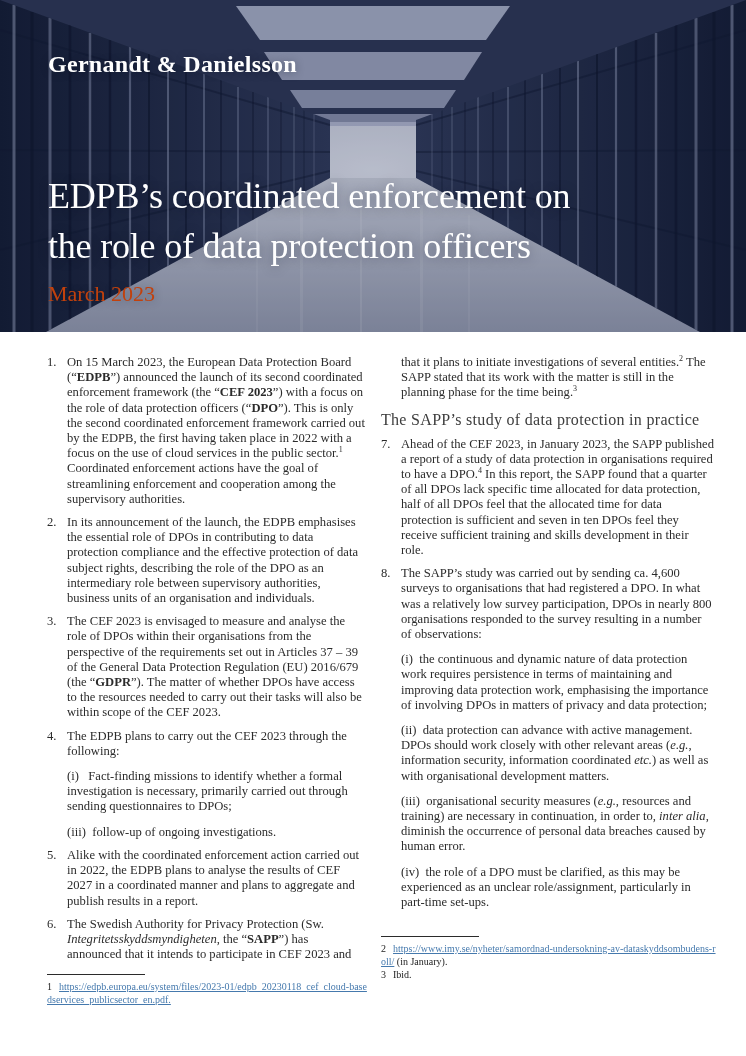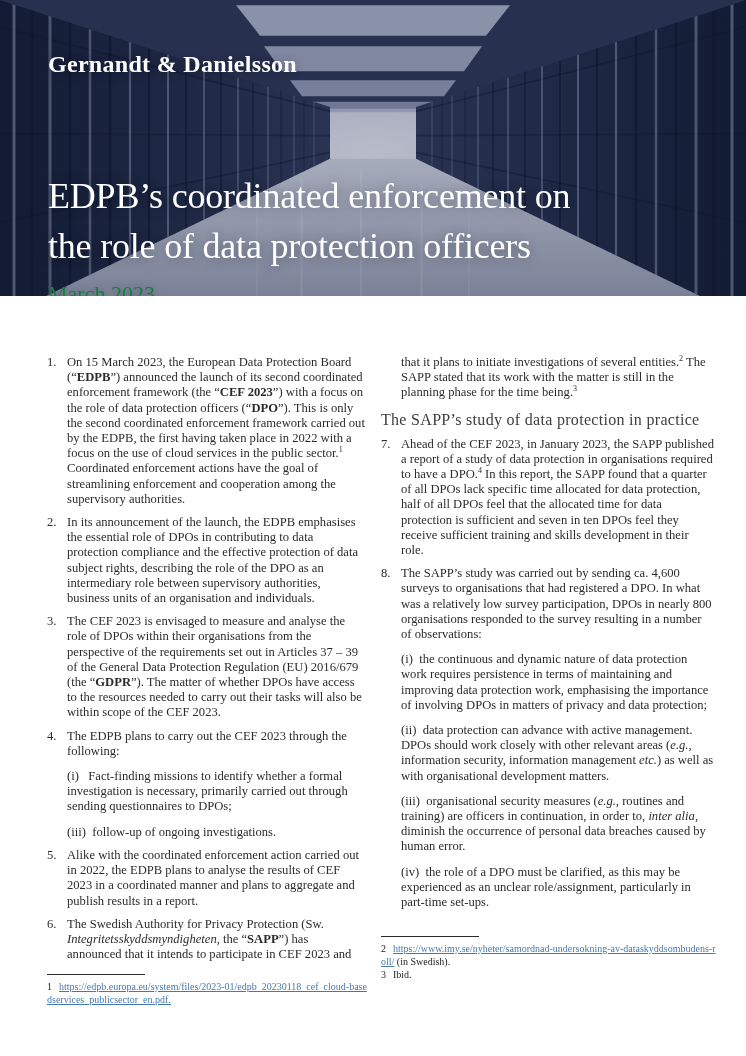--- a/index.html
+++ b/index.html
@@ -3,36 +3,36 @@
 <meta charset="utf-8">
 <style>
   html,body{margin:0;padding:0;background:#e8e8e8;}
   .page{
     position:relative;width:746px;height:1056px;margin:0 auto;
     background:#ffffff;overflow:hidden;
     font-family:"Liberation Serif","DejaVu Serif",serif;
     color:#2b2b2b;
   }
   
-  .hero{position:absolute;left:0;top:0;width:746px;height:296px;overflow:hidden;}
+  .hero{position:absolute;left:0;top:0;width:746px;height:332px;overflow:hidden;}
   .hero svg{position:absolute;left:0;top:0;width:100%;height:100%;display:block;}
   .hero-logo{
     position:absolute;left:48px;top:50px;
     font-size:24px;line-height:28px;font-weight:700;letter-spacing:0.3px;
     color:#ffffff;text-shadow:0 1px 8px rgba(10,16,35,.35);
   }
   .hero-title{
     position:absolute;left:48px;top:171px;
     font-size:36px;line-height:50px;font-weight:400;letter-spacing:-0.2px;
     color:#ffffff;text-shadow:0 1px 12px rgba(10,16,35,.35);
     white-space:nowrap;
   }
   .hero-date{
     position:absolute;left:48px;top:281px;
-    font-size:22px;line-height:26px;color:#15803d;
+    font-size:22px;line-height:26px;color:#c2410c;
     text-shadow:0 1px 8px rgba(10,16,35,.35);
   }
   
   .columns{position:absolute;left:47px;top:355px;width:667px;display:flex;gap:16px;}
   .col{font-size:12.6px;line-height:15.2px;color:#2b2b2b;}
   .col-left{width:318px;}
   .col-right{width:333px;}
   .para{display:flex;margin:0 0 8px 0;}
   .pnum{width:20px;flex:none;}
   .ptext{flex:1;min-width:0;}
@@ -156,21 +156,21 @@
           <div class="pnum">4.</div>
           <div class="ptext">
             <div class="pblock"><span>The EDPB plans to carry out the CEF 2023 through the following:</span></div>
             <div class="pblock sub"><span>(i)&nbsp;&nbsp;&nbsp;Fact-finding missions to identify whether a formal investigation is necessary, primarily carried out through sending questionnaires to DPOs;</span></div>
             <div class="pblock sub"><span>(iii)&nbsp;&nbsp;follow-up of ongoing investigations.</span></div>
           </div>
         </div>
         <div class="para">
           <div class="pnum">5.</div>
           <div class="ptext">
-            <div class="pblock"><span>Alike with the coordinated enforcement action carried out in 2022, the EDPB plans to analyse the results of CEF 2023 in a coordinated manner and plans to aggregate and publish results in a report.</span></div>
+            <div class="pblock"><span>Alike with the coordinated enforcement action carried out in 2022, the EDPB plans to analyse the results of CEF 2027 in a coordinated manner and plans to aggregate and publish results in a report.</span></div>
           </div>
         </div>
         <div class="para">
           <div class="pnum">6.</div>
           <div class="ptext">
             <div class="pblock"><span>The Swedish Authority for Privacy Protection (Sw. </span><span style="font-style: italic;">Integritetsskyddsmyndigheten</span><span>, the “</span><span style="font-weight: bold;">SAPP</span><span>”) has announced that it intends to participate in CEF 2023 and</span></div>
           </div>
         </div>
       </div>
     <div class="col col-right">
@@ -185,35 +185,35 @@
           <div class="pnum">7.</div>
           <div class="ptext">
             <div class="pblock"><span>Ahead of the CEF 2023, in January 2023, the SAPP published a report of a study of data protection in organisations required to have a DPO.</span><sup>4</sup><span> In this report, the SAPP found that a quarter of all DPOs lack specific time allocated for data protection, half of all DPOs feel that the allocated time for data protection is sufficient and seven in ten DPOs feel they receive sufficient training and skills development in their role.</span></div>
           </div>
         </div>
         <div class="para">
           <div class="pnum">8.</div>
           <div class="ptext">
             <div class="pblock"><span>The SAPP’s study was carried out by sending ca. 4,600 surveys to organisations that had registered a DPO. In what was a relatively low survey participation, DPOs in nearly 800 organisations responded to the survey resulting in a number of observations:</span></div>
             <div class="pblock sub"><span>(i)&nbsp;&nbsp;the continuous and dynamic nature of data protection work requires persistence in terms of maintaining and improving data protection work, emphasising the importance of involving DPOs in matters of privacy and data protection;</span></div>
-            <div class="pblock sub"><span>(ii)&nbsp;&nbsp;data protection can advance with active management. DPOs should work closely with other relevant areas (</span><span style="font-style: italic;">e.g.</span><span>, information security, information management </span><span style="font-style: italic;">etc.</span><span>) as well as with organisational development matters.</span></div>
-            <div class="pblock sub"><span>(iii)&nbsp;&nbsp;organisational security measures (</span><span style="font-style: italic;">e.g.</span><span>, routines and training) are officers in continuation, in order to, </span><span style="font-style: italic;">inter alia</span><span>, diminish the occurrence of personal data breaches caused by human error.</span></div>
+            <div class="pblock sub"><span>(ii)&nbsp;&nbsp;data protection can advance with active management. DPOs should work closely with other relevant areas (</span><span style="font-style: italic;">e.g.</span><span>, information security, information coordinated </span><span style="font-style: italic;">etc.</span><span>) as well as with organisational development matters.</span></div>
+            <div class="pblock sub"><span>(iii)&nbsp;&nbsp;organisational security measures (</span><span style="font-style: italic;">e.g.</span><span>, resources and training) are necessary in continuation, in order to, </span><span style="font-style: italic;">inter alia</span><span>, diminish the occurrence of personal data breaches caused by human error.</span></div>
             <div class="pblock sub"><span>(iv)&nbsp;&nbsp;the role of a DPO must be clarified, as this may be experienced as an unclear role/assignment, particularly in part-time set-ups.</span></div>
           </div>
         </div>
       </div>
   </div>
 
   <div class="footnotes fn-left">
     <div class="fn-rule"></div>
     <div>
         <div class="fn-item"><span class="fn-label">1</span><a class="fn-link" href="#">https://edpb.europa.eu/system/files/2023-01/edpb_20230118_cef_cloud-basedservices_publicsector_en.pdf.</a></div>
       </div>
   </div>
   <div class="footnotes fn-right">
     <div class="fn-rule"></div>
     <div>
-        <div class="fn-item"><span class="fn-label">2</span><a class="fn-link" href="#">https://www.imy.se/nyheter/samordnad-undersokning-av-dataskyddsombudens-roll/</a><span> (in Swedish).</span></div>
+        <div class="fn-item"><span class="fn-label">2</span><a class="fn-link" href="#">https://www.imy.se/nyheter/samordnad-undersokning-av-dataskyddsombudens-roll/</a><span> (in January).</span></div>
         <div class="fn-item"><span class="fn-label">3</span><span>Ibid.</span></div>
       </div>
   </div>
 
 </div>
 
 </body></html>

